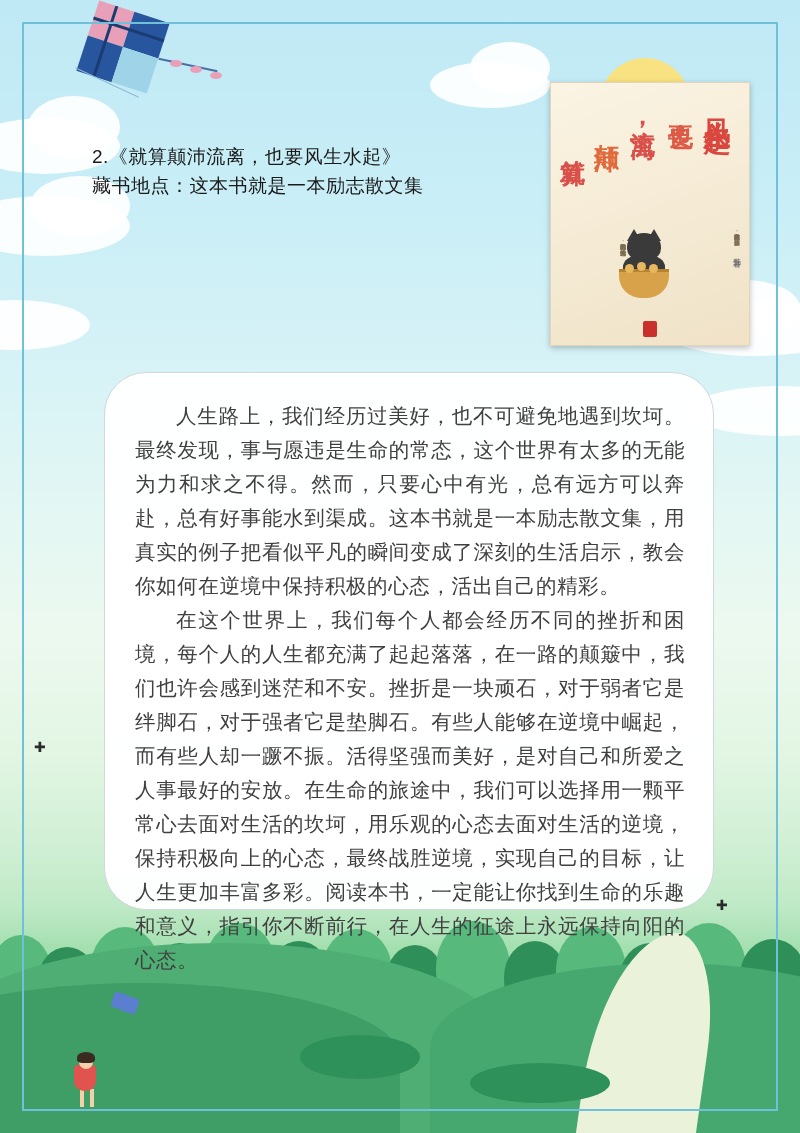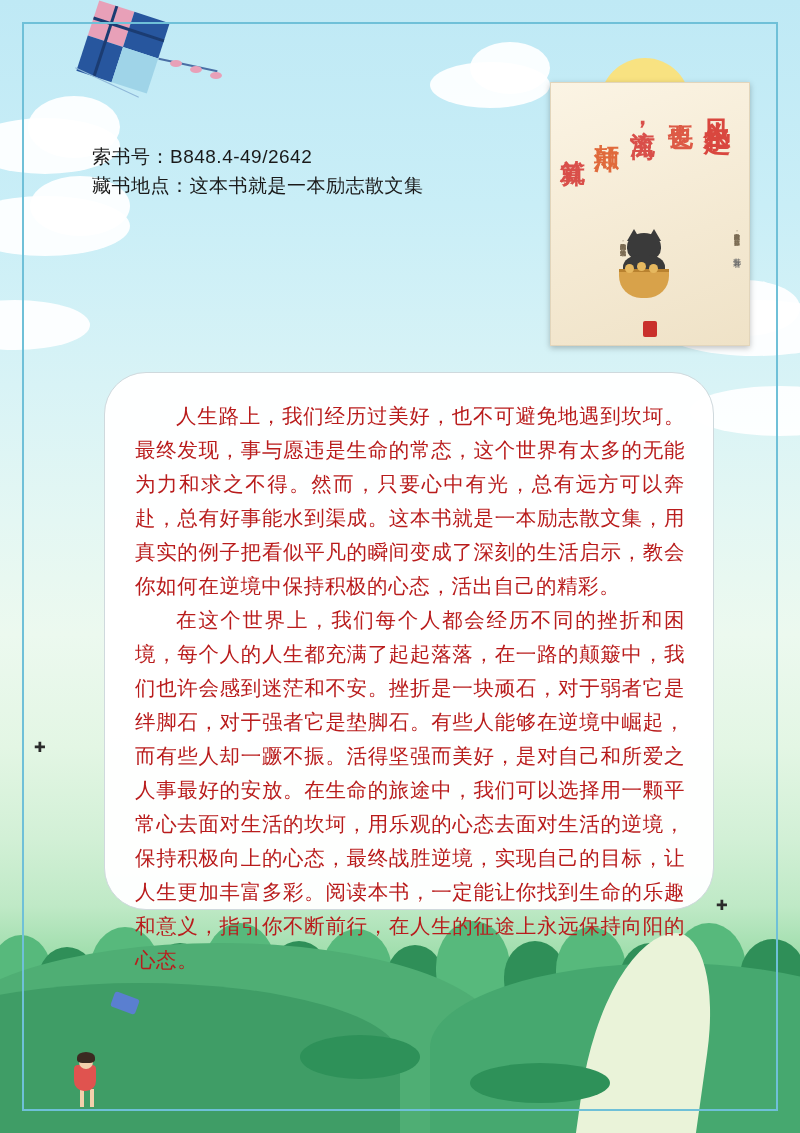--- a/index.html
+++ b/index.html
@@ -256,21 +256,21 @@
     border: 1px solid #cfd9dd;
     border-radius: 42px;
     box-sizing: border-box;
     padding: 26px 28px 20px 30px;
   }
   .review-card p {
     margin: 0;
     font-family: Liberation Serif, serif;
     font-size: 20.5px;
     line-height: 1.66;
-    color: #b91c1c;
+    color: #404040;
     text-align: justify;
     text-indent: 2em;
     letter-spacing: 0.6px;
   }
 </style>
 </head>
 <body>
 
 <div class="page">
 
@@ -332,21 +332,21 @@
     <div class="girl-leg" style="left:90px;"></div>
     <div class="girl-body"></div>
     <div class="girl-head"></div>
     <div class="girl-hair"></div>
     <div class="kite-bow" style="left:112px; bottom:122px; width:26px; height:16px; background:#5a7fd0; border-radius:3px; transform:rotate(20deg);"></div>
   </div>
 
   <div class="frame"></div>
 
   <div class="book-info">
-    <div>索书号：B848.4-49/2642</div>
+    <div>2.《就算颠沛流离，也要风生水起》</div>
     <div>藏书地点：这本书就是一本励志散文集</div>
   </div>
 
   <div class="cover">
     <div class="cover-inner"></div>
     <div class="cover-title">
       <div class="ct-col c5">就算</div>
       <div class="ct-col c4">颠沛</div>
       <div class="ct-col c3">流离，</div>
       <div class="ct-col c2">也要</div>

